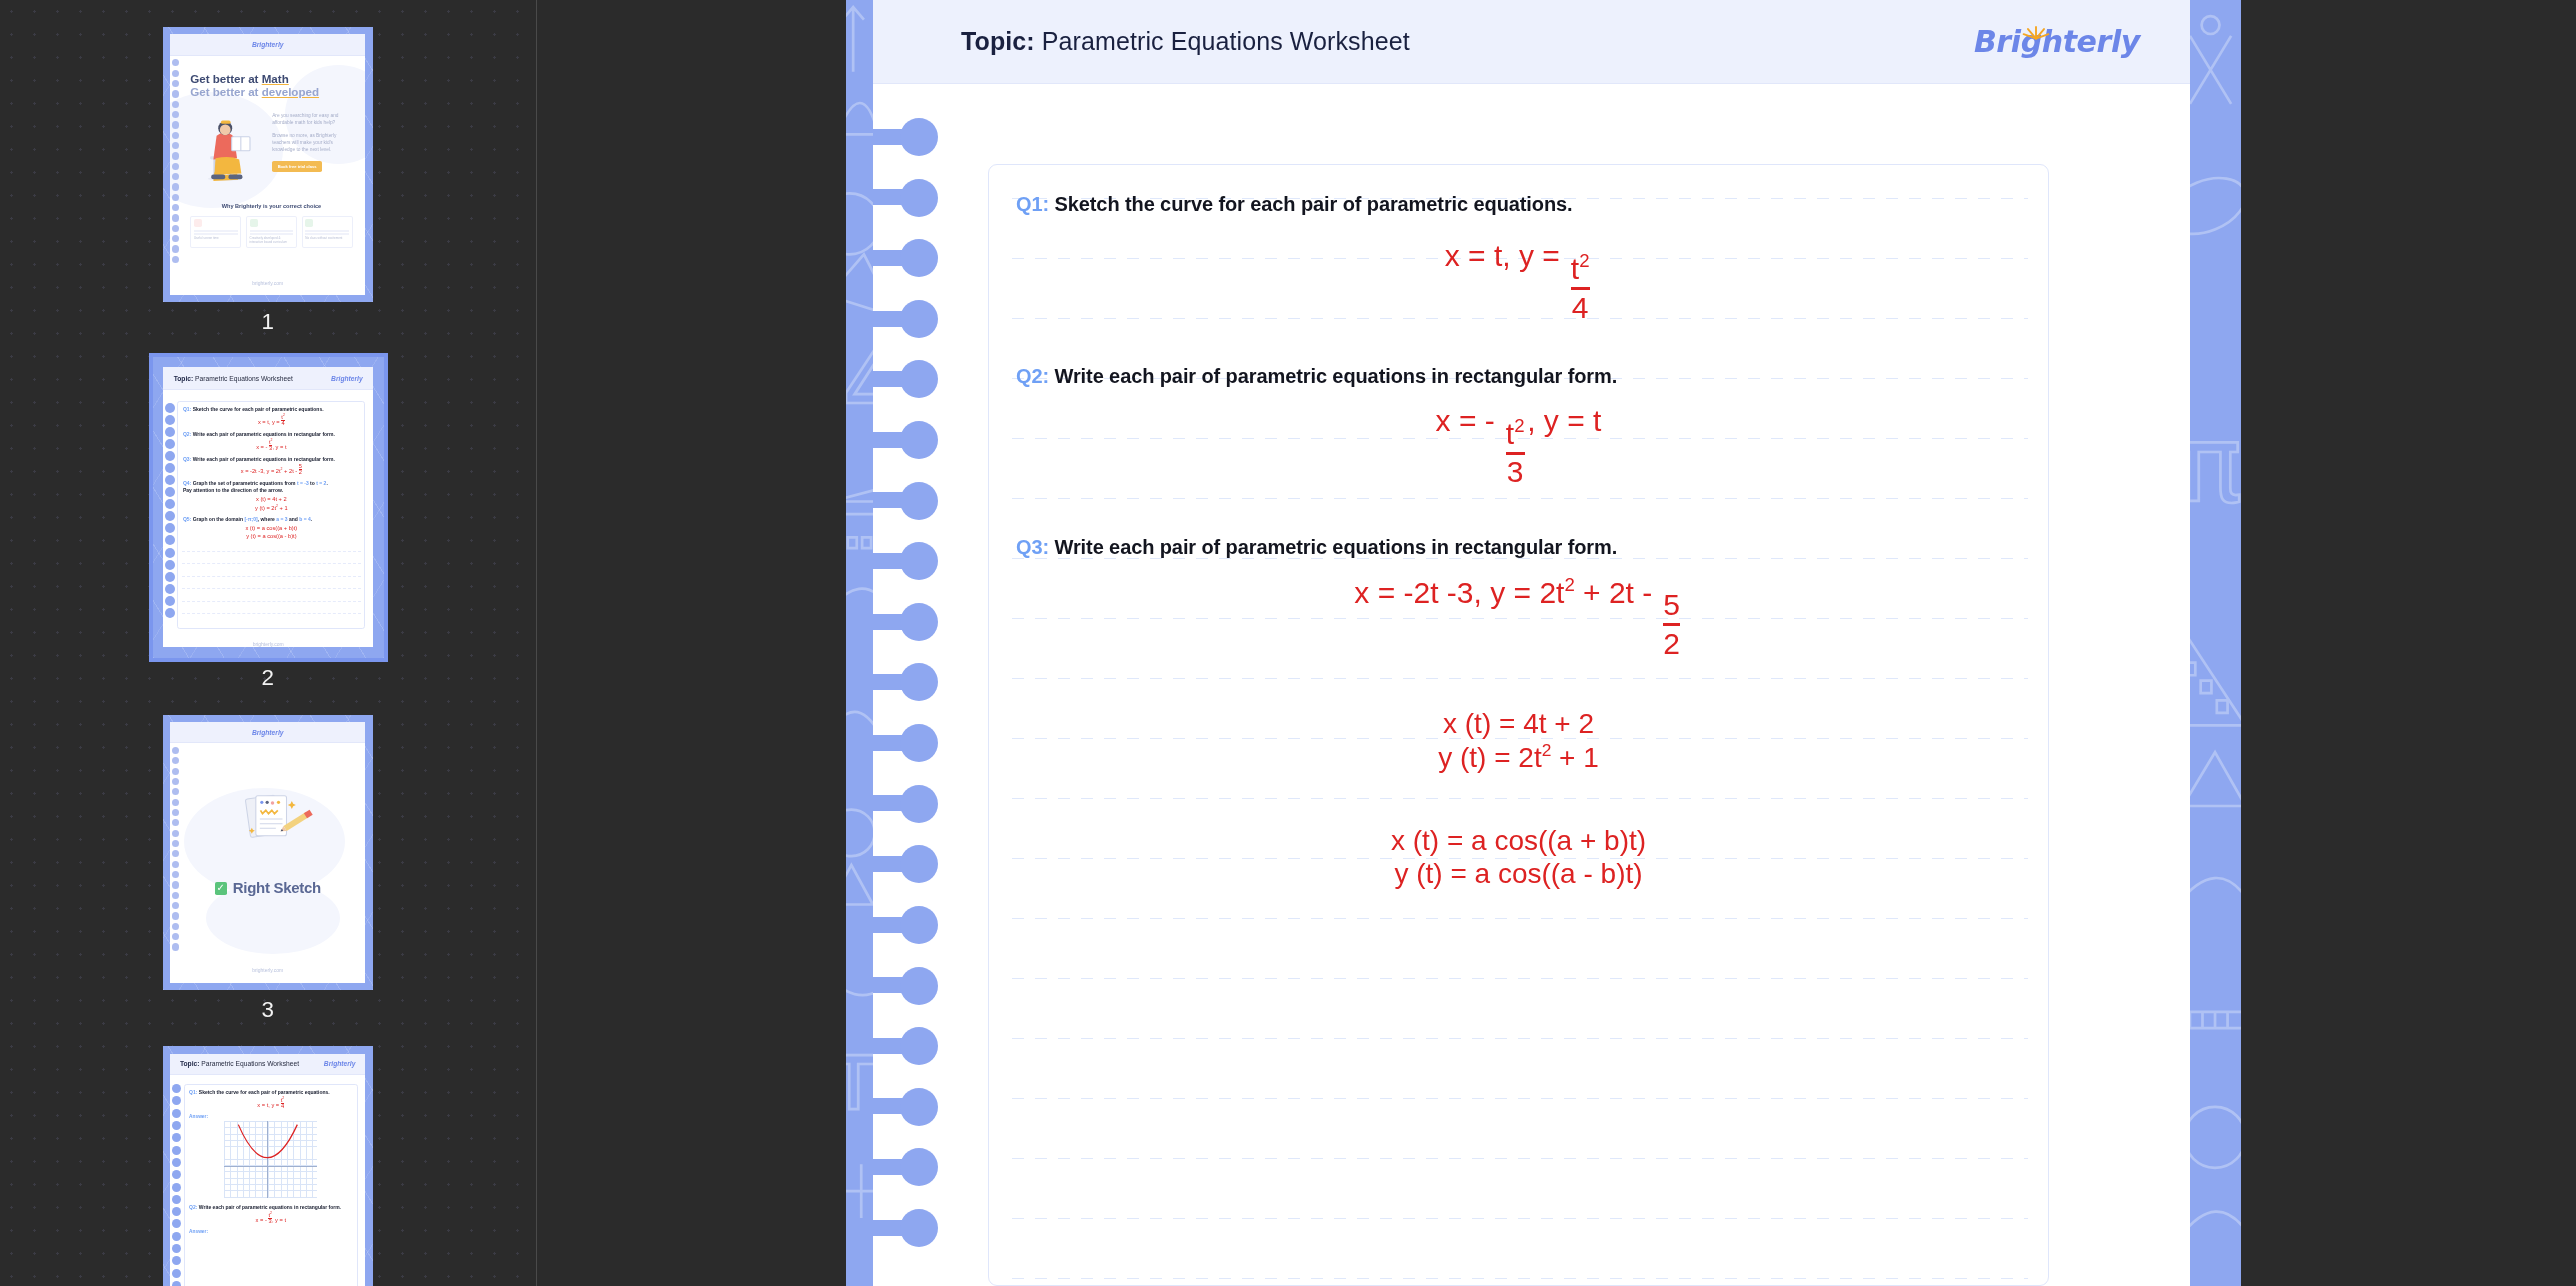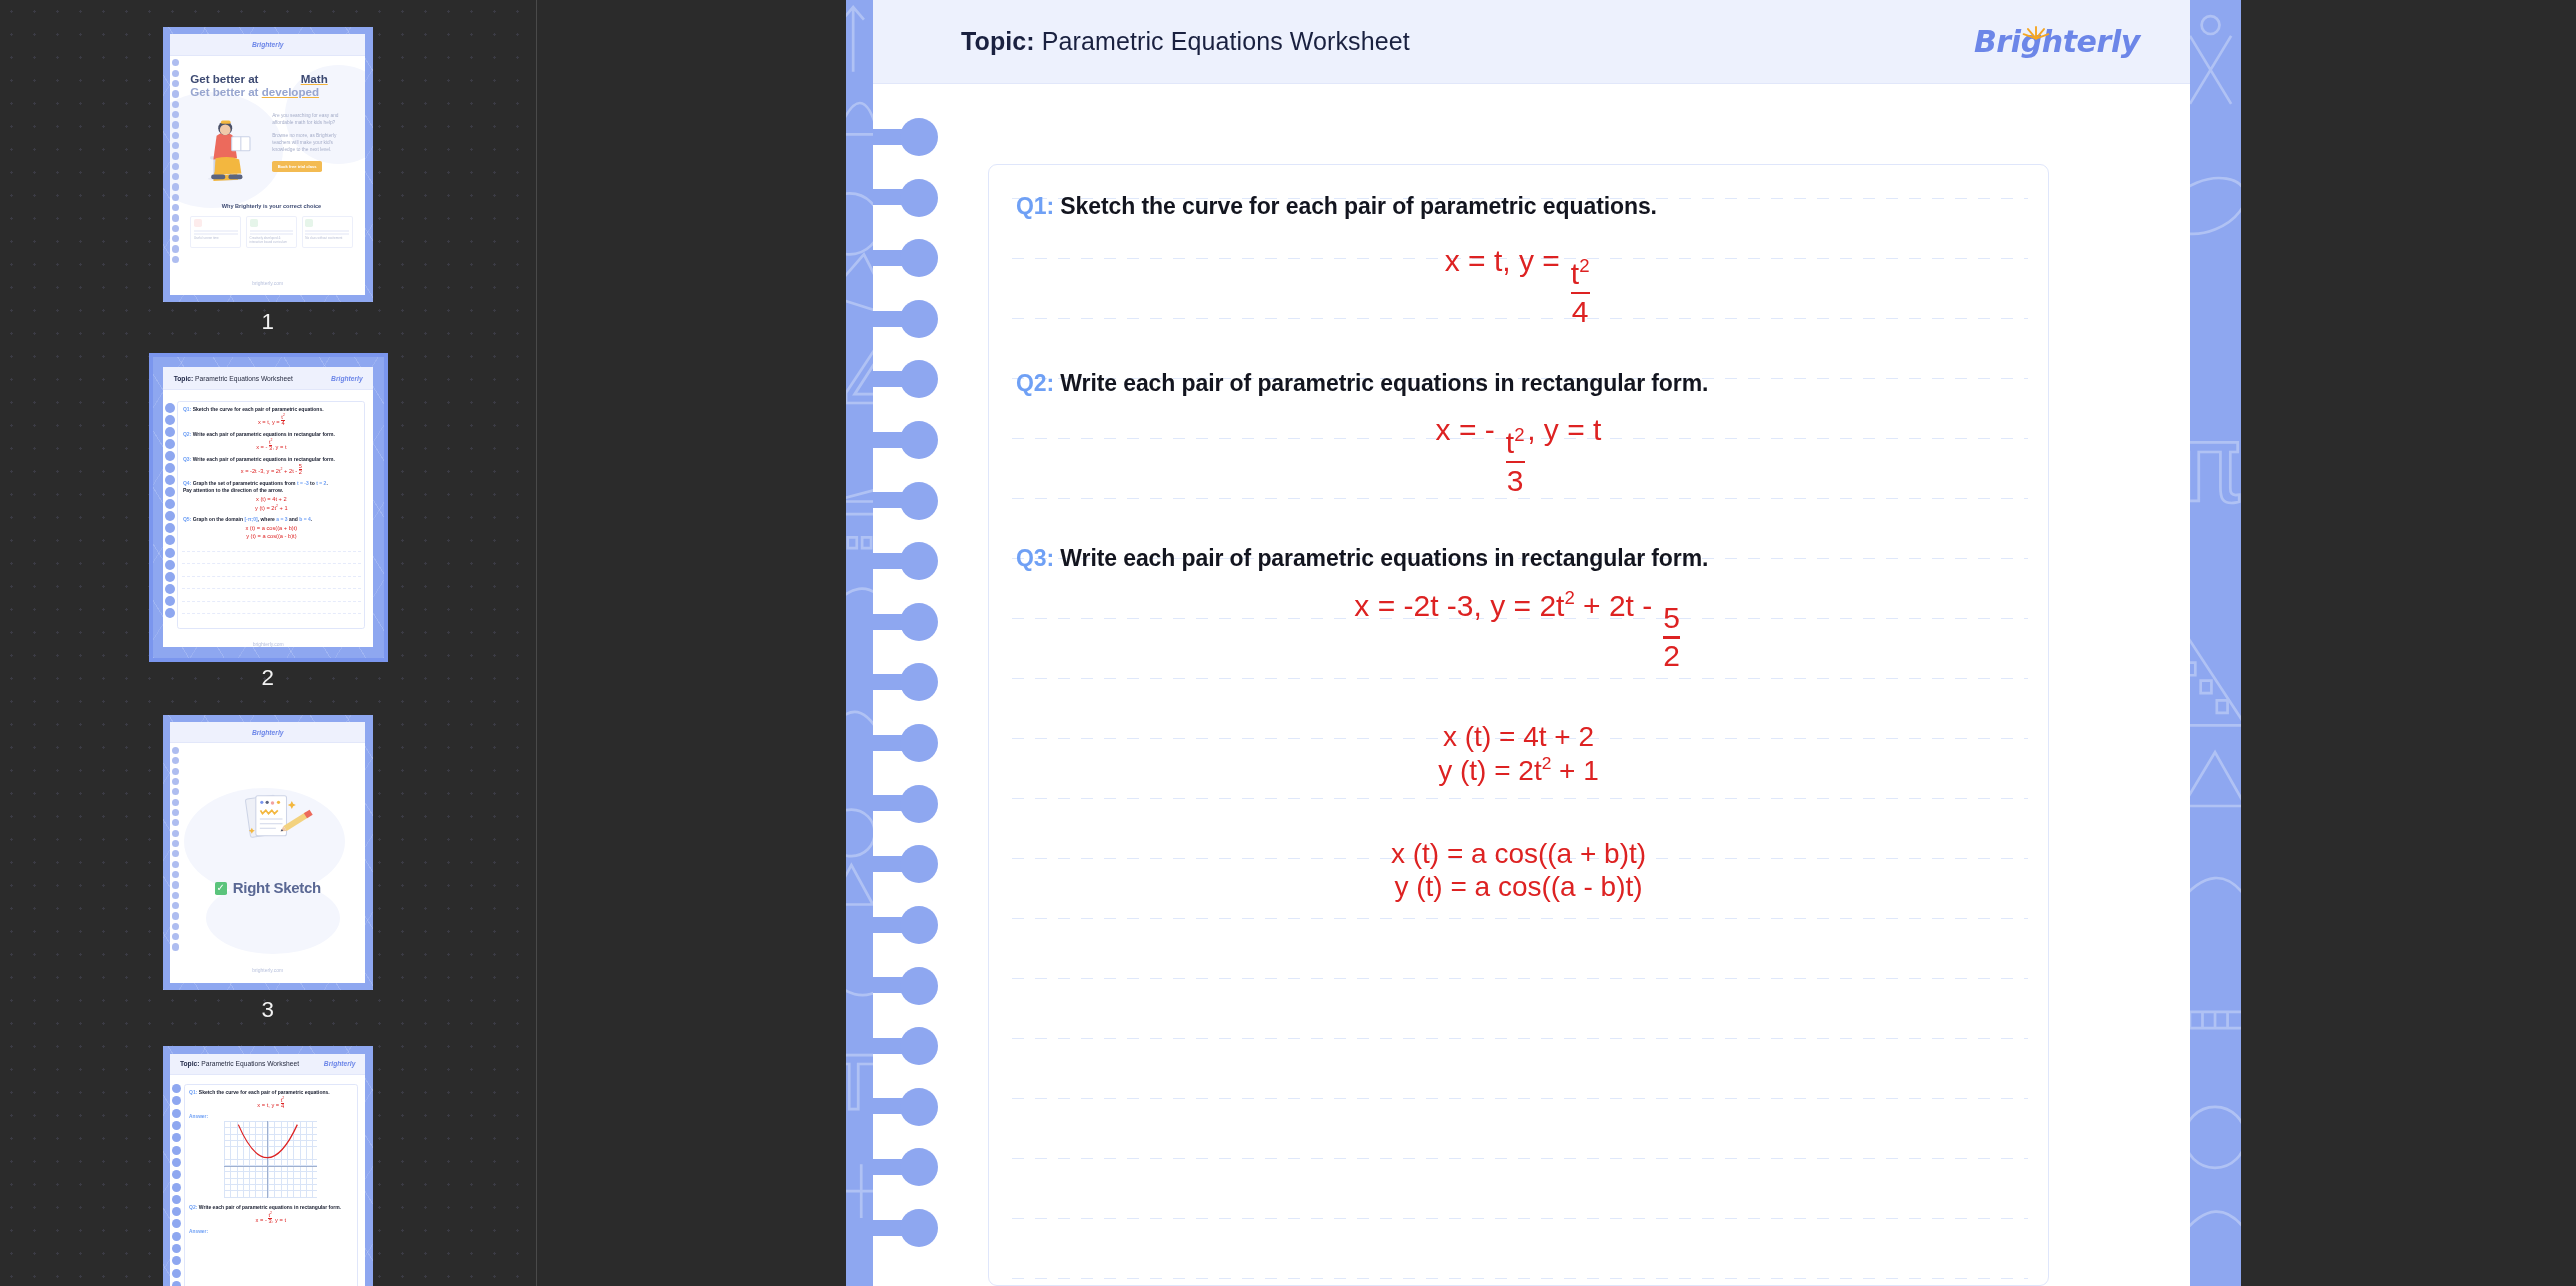--- a/index.html
+++ b/index.html
@@ -115,21 +115,21 @@
     border-top: 0.9px dashed #e6ebfb; height: 0;
   }
   .tp-foot {
     height: 7%;
     display: flex; align-items: center; justify-content: center;
     font-size: 5px; color: #b9c2dd;
   }
 
   
   .cover-h1 { font-size: 11.6px; font-weight: bold; color: #3d4a72; line-height:1.12; }
-  .cover-h1 u { text-decoration-color:#f2b33d; text-decoration-thickness:1.3px;margin-left:39px;}
+  .cover-h1 u { text-decoration-color:#f2b33d; text-decoration-thickness:1.3px;}
   .cover-h2 { font-size: 11.6px; font-weight: bold; color: #97a5cf; line-height:1.12; }
   .cover-h2 u { text-decoration-color:#f2b33d; text-decoration-thickness:1.3px;}
   .cover-p { font-size:4.8px; color:#a6aec9; line-height:1.5; }
   .cover-btn {
     background:#f3bb52; color:#fff; font-size:4.1px; font-weight:bold;
     border-radius:1.8px; padding:2.7px 0; text-align:center; width:62%;
   }
   .cover-why { font-size:5.6px; font-weight:bold; color:#3d4a72; text-align:center;}
   .cover-card { border:0.9px solid #eceffa; border-radius:1.8px; padding:2.7px; flex:1;}
   .cover-card .ln { height:1.8px; background:#f0f2fa; margin-bottom:1.3px;}
@@ -248,21 +248,21 @@
     mask-image: repeating-linear-gradient(to right,#000 0 11.6px,transparent 11.6px 23px);
     pointer-events: none;
   }
 
   #qlist {
     position: absolute; left: 0; top: 0; right: 0;
     padding: 25px 27px 0 27px;
   }
   .qitem { position: relative; }
   .q-text {
-    font-size: 23px; font-weight: bold; color: #13151f;
+    font-size: 20px; font-weight: bold; color: #13151f;
     line-height: 1.42; letter-spacing: -0.1px;
   }
   .q-text .qnum { color: #6fa0f5; }
   .q-text .hl { color: #6fa0f5; }
   .q-eq {
     text-align: center;
     color: #dd2222;
     font-size: 30px;
     line-height: 1.18;
     white-space: nowrap;

